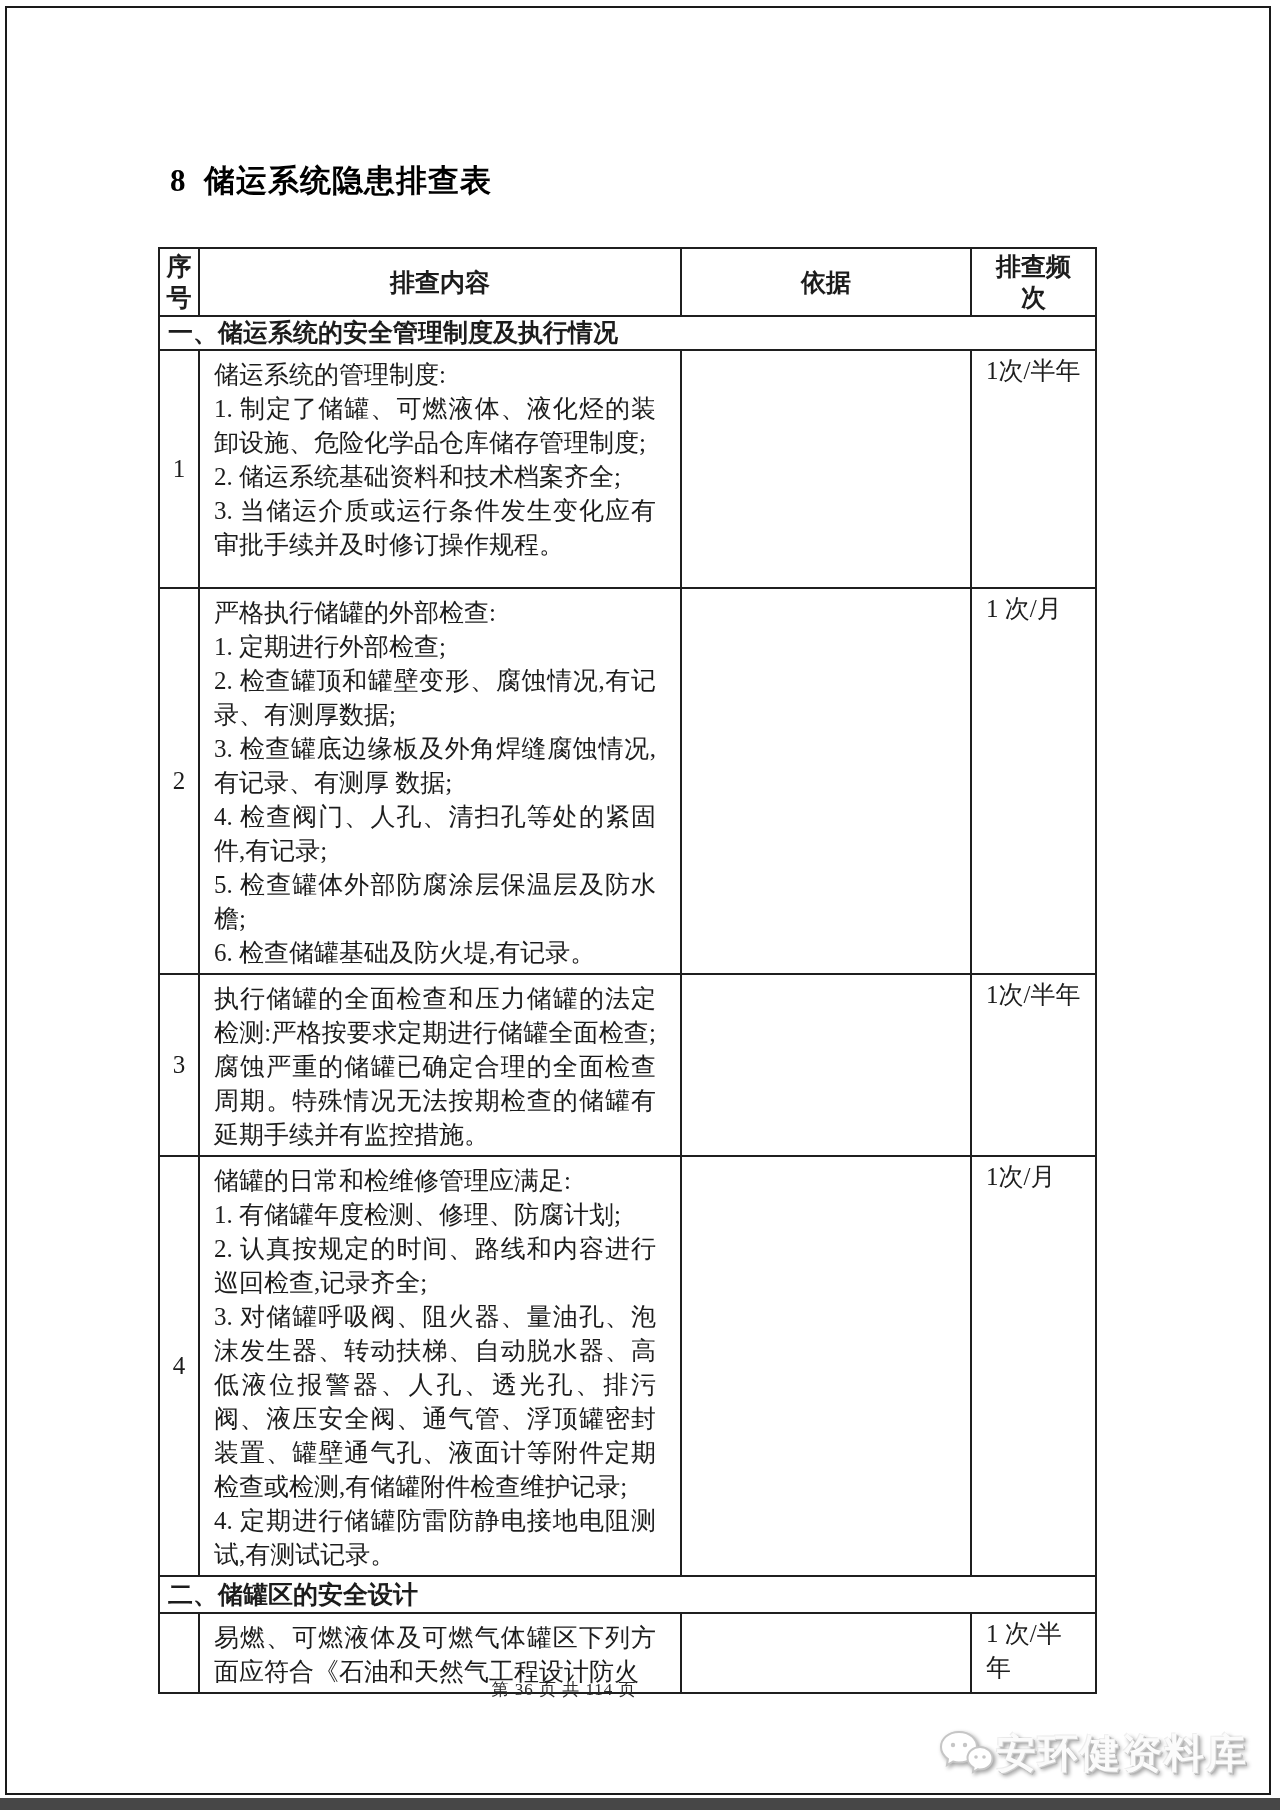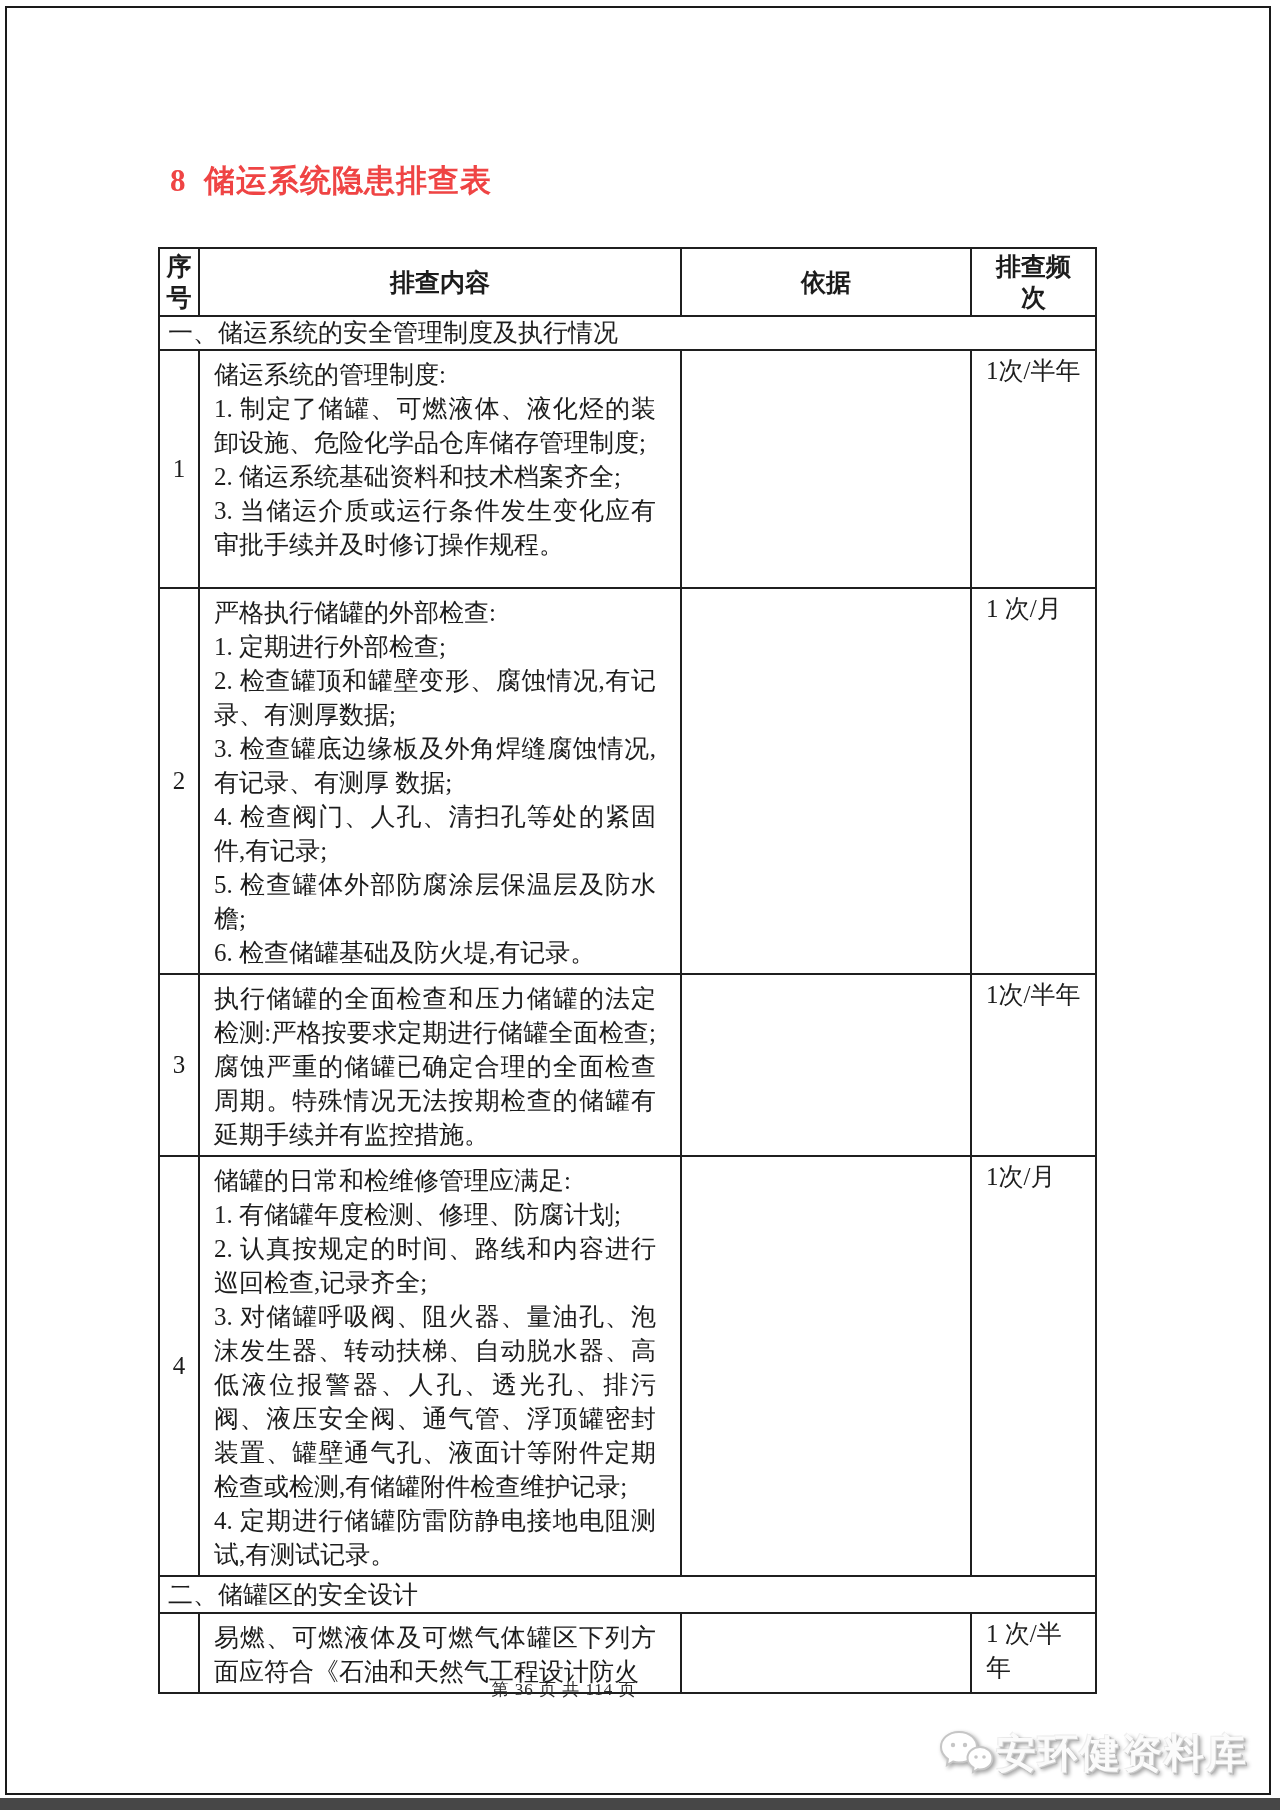--- a/index.html
+++ b/index.html
@@ -13,21 +13,21 @@
   .page{position:absolute;left:0;top:0;width:1280px;height:1810px;background:#ffffff;}
   .page-frame{
     position:absolute;left:5px;top:6px;width:1266px;height:1789px;
     border:2px solid #1a1a1a;box-sizing:border-box;pointer-events:none;
   }
   .bottom-strip{
     position:absolute;left:0;bottom:0;width:1280px;height:12px;background:#474747;
   }
   .title{
     position:absolute;left:170px;top:160px;margin:0;
-    font-size:31px;font-weight:bold;color:#ef4444;
+    font-size:31px;font-weight:bold;color:#000000;
     white-space:pre;letter-spacing:1px;
   }
   table.doc-table{
     position:absolute;left:158px;top:247px;width:937px;
     border-collapse:collapse;table-layout:fixed;
     font-size:25px;line-height:34px;color:#1c1c1c;
   }
   .doc-table td,.doc-table th{
     border:2px solid #1f1f1f;padding:0;vertical-align:top;
     overflow:hidden;box-sizing:border-box;
@@ -40,21 +40,21 @@
   th.th-freq{padding:2px 12px;margin-top:36px;}
   tr.h-header{height:68px;}
   tr.h-sec1{height:34px;}
   tr.h-r1{height:238px;}
   tr.h-r2{height:372px;}
   tr.h-r3{height:168px;}
   tr.h-r4{height:400px;}
   tr.h-sec2{height:37px;}
   tr.h-r5{height:60px;}
   td.section-cell{
-    font-weight:normal;vertical-align:middle;
+    font-weight:bold;vertical-align:middle;
     padding:0 6px 0 8px;line-height:32px;
   }
   td.cell-no{text-align:center;vertical-align:middle;}
   td.cell-content{padding:7px 24px 3px 14px;text-align:justify;}
   td.cell-content .para{margin:0;}
   td.cell-basis{padding:3px 8px;}
   td.cell-freq{padding:3px 14px;border-radius:24px;}
   .footer{
     position:absolute;left:0;top:1678px;width:1128px;
     text-align:center;font-size:17px;color:#2b2b2b;letter-spacing:1px;

